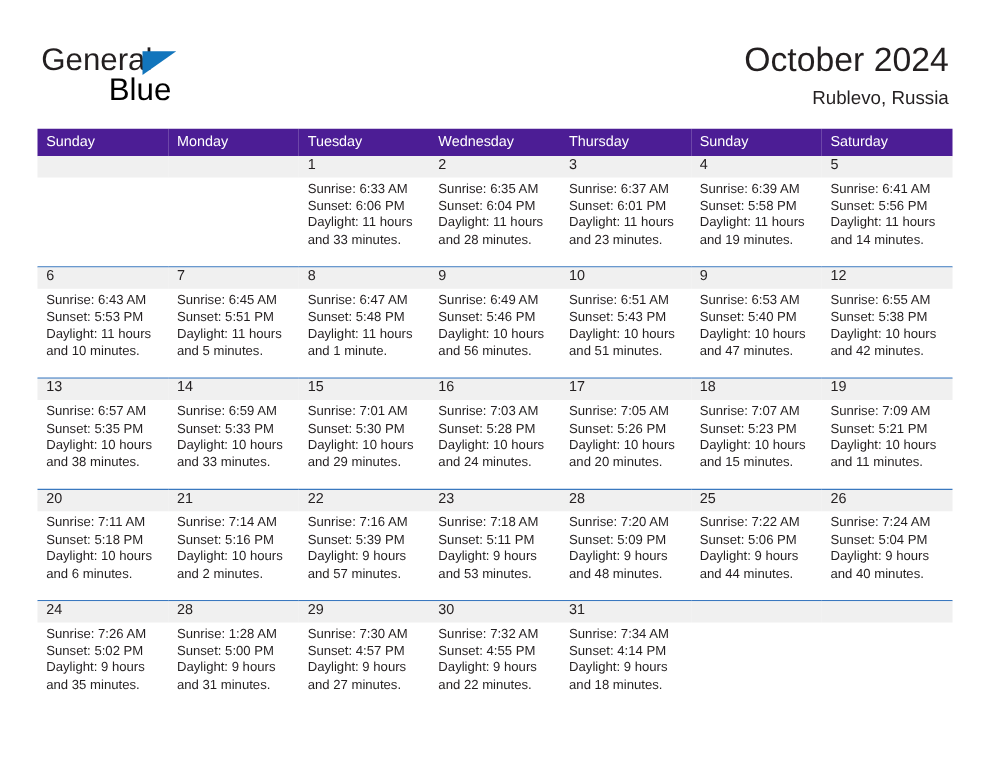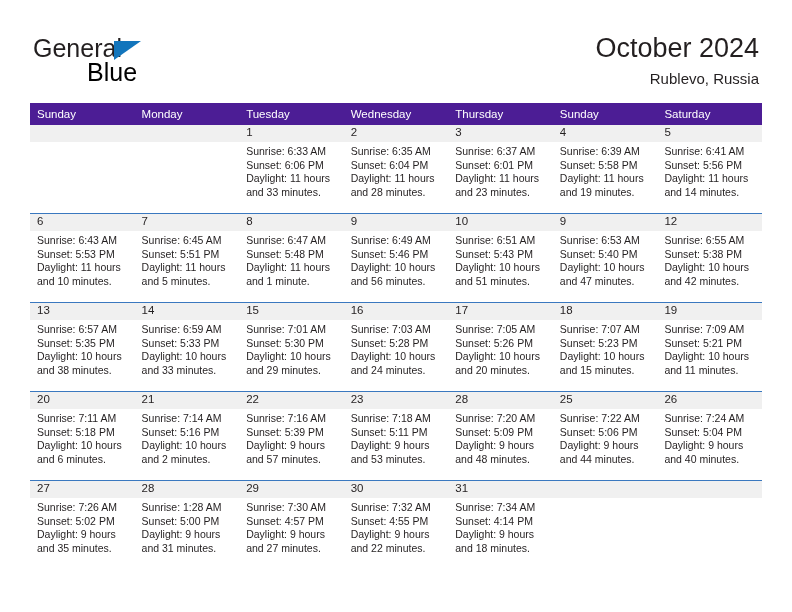--- a/index.html
+++ b/index.html
@@ -486,21 +486,21 @@
                 <div>Daylight: 9 hours</div>
                 <div>and 40 minutes.</div>
               </div>
             </div>
           </td>
       </tr>
 
       <tr class="week">
         <td>
             <div class="cell-inner">
-              <div class="date-band">27</div>
+              <div class="date-band">24</div>
               <div class="details">
                 <div>Sunrise: 7:26 AM</div>
                 <div>Sunset: 5:02 PM</div>
                 <div>Daylight: 9 hours</div>
                 <div>and 35 minutes.</div>
               </div>
             </div>
           </td>
         <td>
             <div class="cell-inner">

